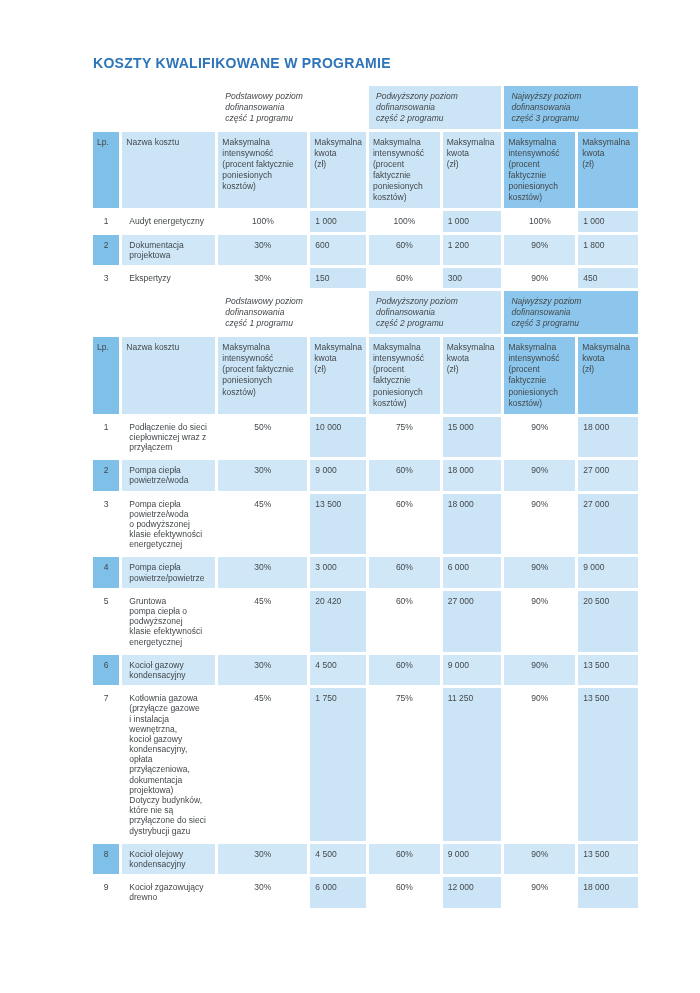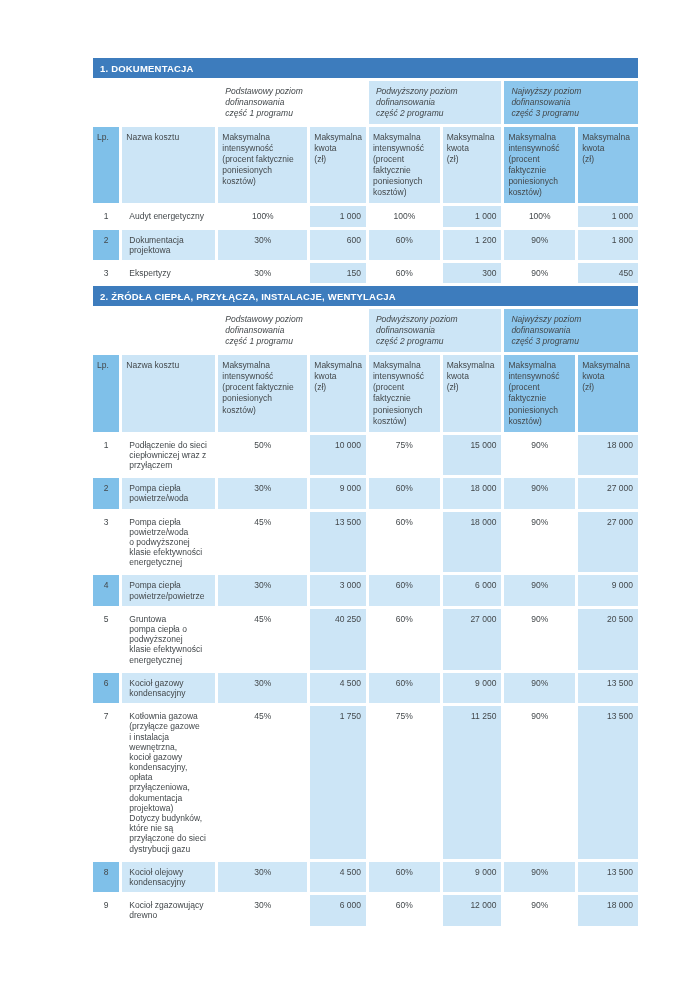--- a/index.html
+++ b/index.html
@@ -40,47 +40,45 @@
   .h-light { background:#cce5f6; }
   .h-dark  { background:#8cc6ec; }
   .h-lp    { background:#7fc0e9; }
   td {
     font-size:8.5px; line-height:1.2; padding:5px 5px;
     color:#43484b;
   }
   .c-lp   { text-align:center; }
   .c-name { white-space:pre-line; padding-left:7px; }
   .c-int  { text-align:center;margin-top:12px; }
-  .c-amt  { text-align:right; }
+  .c-amt  { text-align:left; }
   tr.row-odd  .c-amt { background:#cce5f6; }
   tr.row-even td     { background:#cfe7f7; }
   tr.row-even .c-lp  { background:#7fc0e9; }
 </style>
 </head>
 <body>
 
 <div class="inner">
 
+  <h1 class="page-title">KOSZTY KWALIFIKOWANE W PROGRAMIE</h1>
 
   <table class="costs">
     <colgroup>
       <col style="width:26px">
         <col style="width:92px">
       <col style="width:88px">
         <col style="width:55px">
       <col style="width:70px">
         <col style="width:58px">
       <col style="width:70px">
         <col style="width:59px">
     </colgroup>
     <thead>
       <tr>
-        <th class="section-bar" colspan="8">1. DOKUMENTACJA</th>
-      </tr>
-      <tr>
         <td class="g-cell g1" colspan="2"></td>
         <th class="g-cell g1" colspan="2">Podstawowy poziom
 dofinansowania
 część 1 programu</th>
         <th class="g-cell g2" colspan="2">Podwyższony poziom
 dofinansowania
 część 2 programu</th>
         <th class="g-cell g3" colspan="2">Najwyższy poziom
 dofinansowania
 część 3 programu</th>
@@ -157,23 +155,20 @@
         <col style="width:92px">
       <col style="width:88px">
         <col style="width:55px">
       <col style="width:70px">
         <col style="width:58px">
       <col style="width:70px">
         <col style="width:59px">
     </colgroup>
     <thead>
       <tr>
-        <th class="section-bar" colspan="8">2. ŹRÓDŁA CIEPŁA, PRZYŁĄCZA, INSTALACJE, WENTYLACJA</th>
-      </tr>
-      <tr>
         <td class="g-cell g1" colspan="2"></td>
         <th class="g-cell g1" colspan="2">Podstawowy poziom
 dofinansowania
 część 1 programu</th>
         <th class="g-cell g2" colspan="2">Podwyższony poziom
 dofinansowania
 część 2 programu</th>
         <th class="g-cell g3" colspan="2">Najwyższy poziom
 dofinansowania
 część 3 programu</th>
@@ -259,21 +254,21 @@
           <td class="c-amt">9 000</td>
         </tr>
         <tr class="row-odd">
           <td class="c-lp">5</td>
           <td class="c-name">Gruntowa
 pompa ciepła o
 podwyższonej
 klasie efektywności
 energetycznej</td>
           <td class="c-int">45%</td>
-          <td class="c-amt">40 250</td>
+          <td class="c-amt">20 420</td>
           <td class="c-int">60%</td>
           <td class="c-amt">27 000</td>
           <td class="c-int">90%</td>
           <td class="c-amt">20 500</td>
         </tr>
         <tr class="row-even">
           <td class="c-lp">6</td>
           <td class="c-name">Kocioł gazowy
 kondensacyjny</td>
           <td class="c-int">30%</td>

